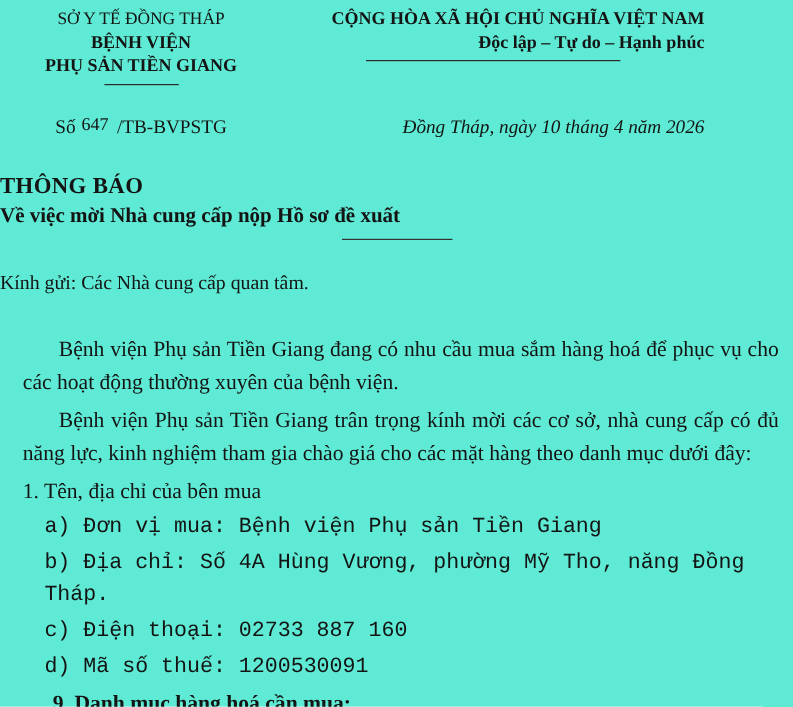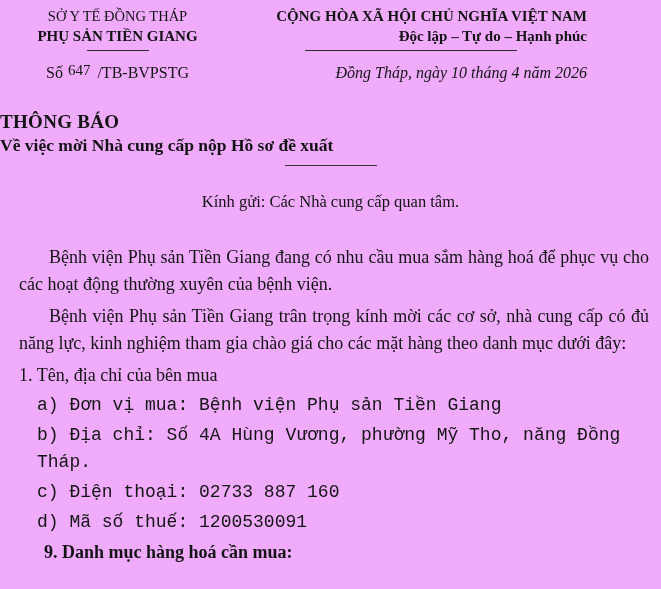--- a/index.html
+++ b/index.html
@@ -2,62 +2,63 @@
 <html><head>
 <meta charset="utf-8">
 <style>
   * { margin:0; padding:0; box-sizing:border-box; }
   html,body { background:#ffffff; }
   body {
     width:661px; height:589px; overflow:hidden;
     font-family:"Liberation Serif", "DejaVu Serif", serif;
     color:#141414;
   }
-  .page { position:relative; width:661px; height:589px; background:#f0abfc; }
+  .page { position:relative; width:661px; height:589px; background:#5eead4; }
 
   
   .header-row { display:flex; padding-top:7px; }
   .col-left  { width:235px; text-align:center; line-height:19.5px; }
   .col-right { width:352px; text-align:right; line-height:19.5px; }
   .h-plain { font-size:14.5px; font-weight:normal; }
   .h-bold  { font-size:15px;  font-weight:bold; }
   .rule { border-top:1.5px solid #2a2a2a; height:0; margin:4px auto 0; }
   .rule-left  { width:62px; }
   .rule-right { width:212px; }
 
   
-  .ref-row { display:flex; margin-top:13px; align-items:baseline; }
+  .ref-row { display:flex; margin-top:27px; align-items:baseline; }
   .ref-cell  { width:235px; text-align:center; font-size:16px; }
   .ref-num { position:relative; top:-3px; font-size:15px; margin:0 7px 0 5px; }
   .ref-suffix { }
   .date-cell { width:352px; text-align:right; font-size:16px; font-style:italic; }
 
   
   .title-block { margin-top:29px; text-align:left; }
   .doc-title    { font-size:19px;   font-weight:bold; letter-spacing:0.3px; }
   .doc-subtitle { font-size:17.5px; font-weight:bold; margin-top:2px; }
   .rule-title { width:92px; border-top:1.5px solid #333; margin:9px auto 0; }
 
-  .salutation { margin-top:26px; text-align:center; font-size:16.5px; }
+  .salutation { margin-top:26px; font-size:16.5px; }
 
   
   .content { margin:32px 12px 0 19px; font-size:18px; line-height:27px; }
   .para { text-indent:30px; text-align:justify; margin-bottom:5px; }
   .sec-heading { font-weight:normal; }
   .item { margin:3px 0 0 18px;font-family:Liberation Mono, monospace; }
   .sec-heading-2 { font-weight:bold; margin:3px 0 0 25px; }
 </style>
 </head>
 <body>
 
 <div class="page">
 
   <div class="header-row">
     <div class="col-left">
       <div class="h-plain">SỞ Y TẾ ĐỒNG THÁP</div>
+      <div class="h-bold">BỆNH VIỆN</div>
       <div class="h-bold">PHỤ SẢN TIỀN GIANG</div>
       <div class="rule rule-left"></div>
     </div>
     <div class="col-right">
       <div class="h-bold">CỘNG HÒA XÃ HỘI CHỦ NGHĨA VIỆT NAM</div>
       <div class="h-bold">Độc lập – Tự do – Hạnh phúc</div>
       <div class="rule rule-right"></div>
     </div>
   </div>
 

